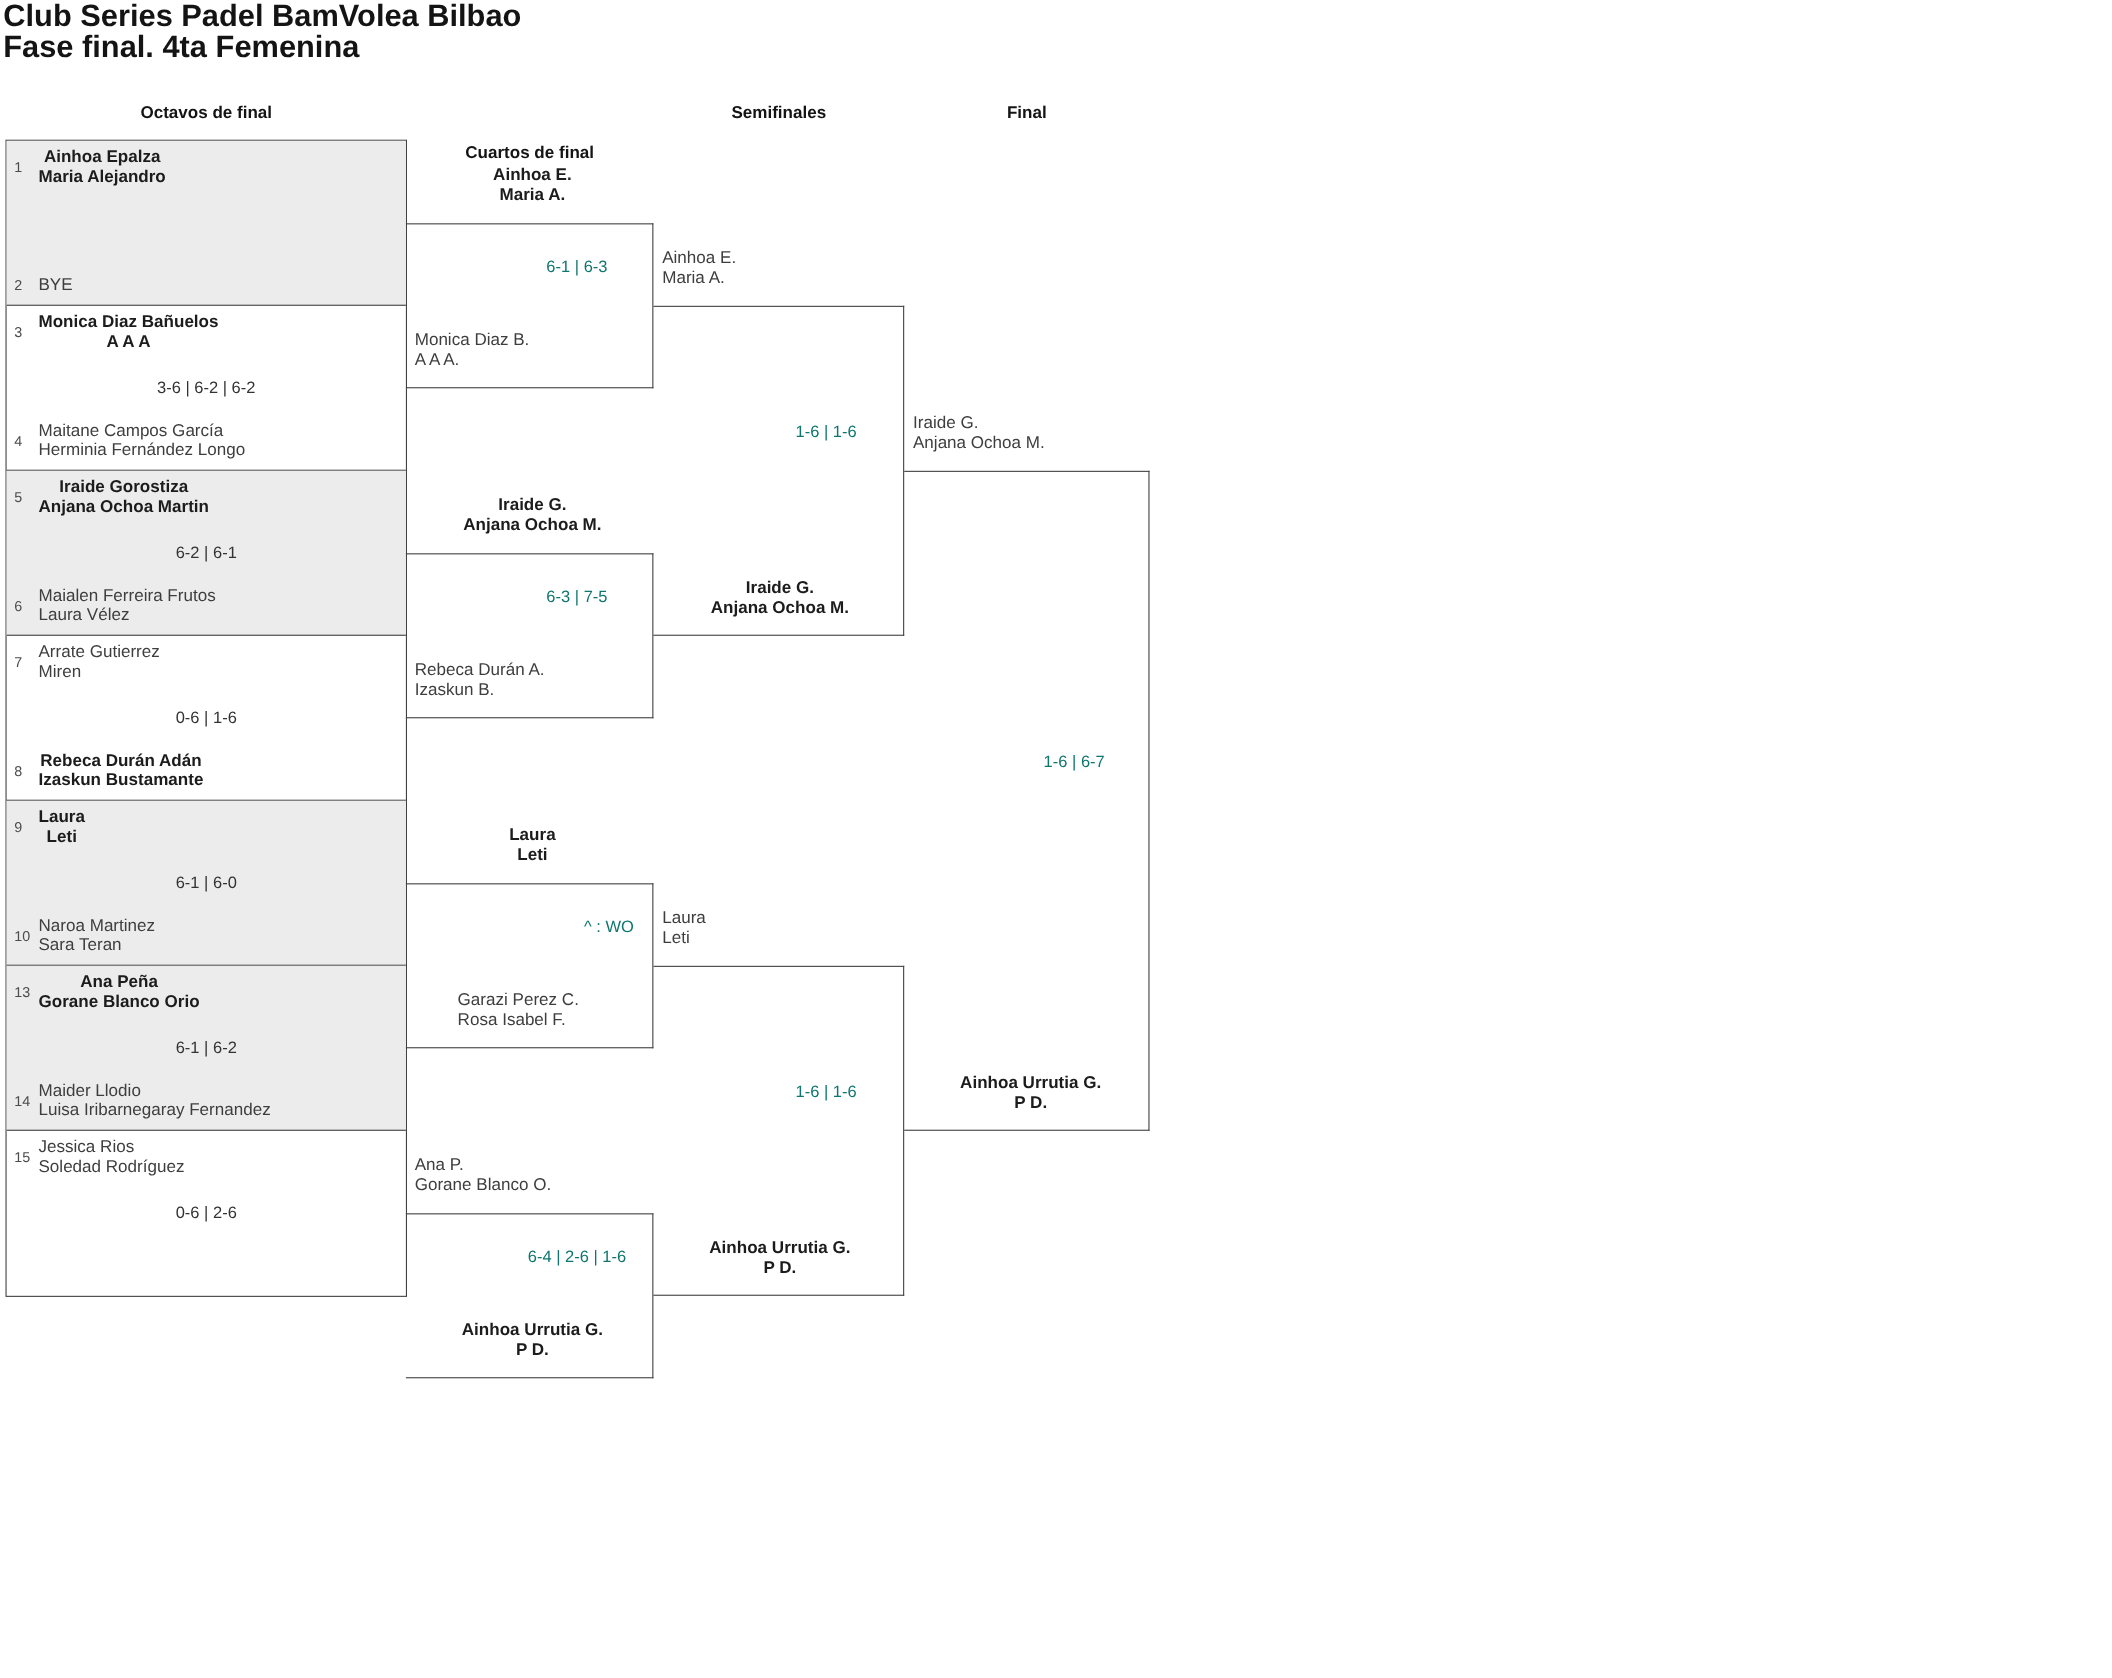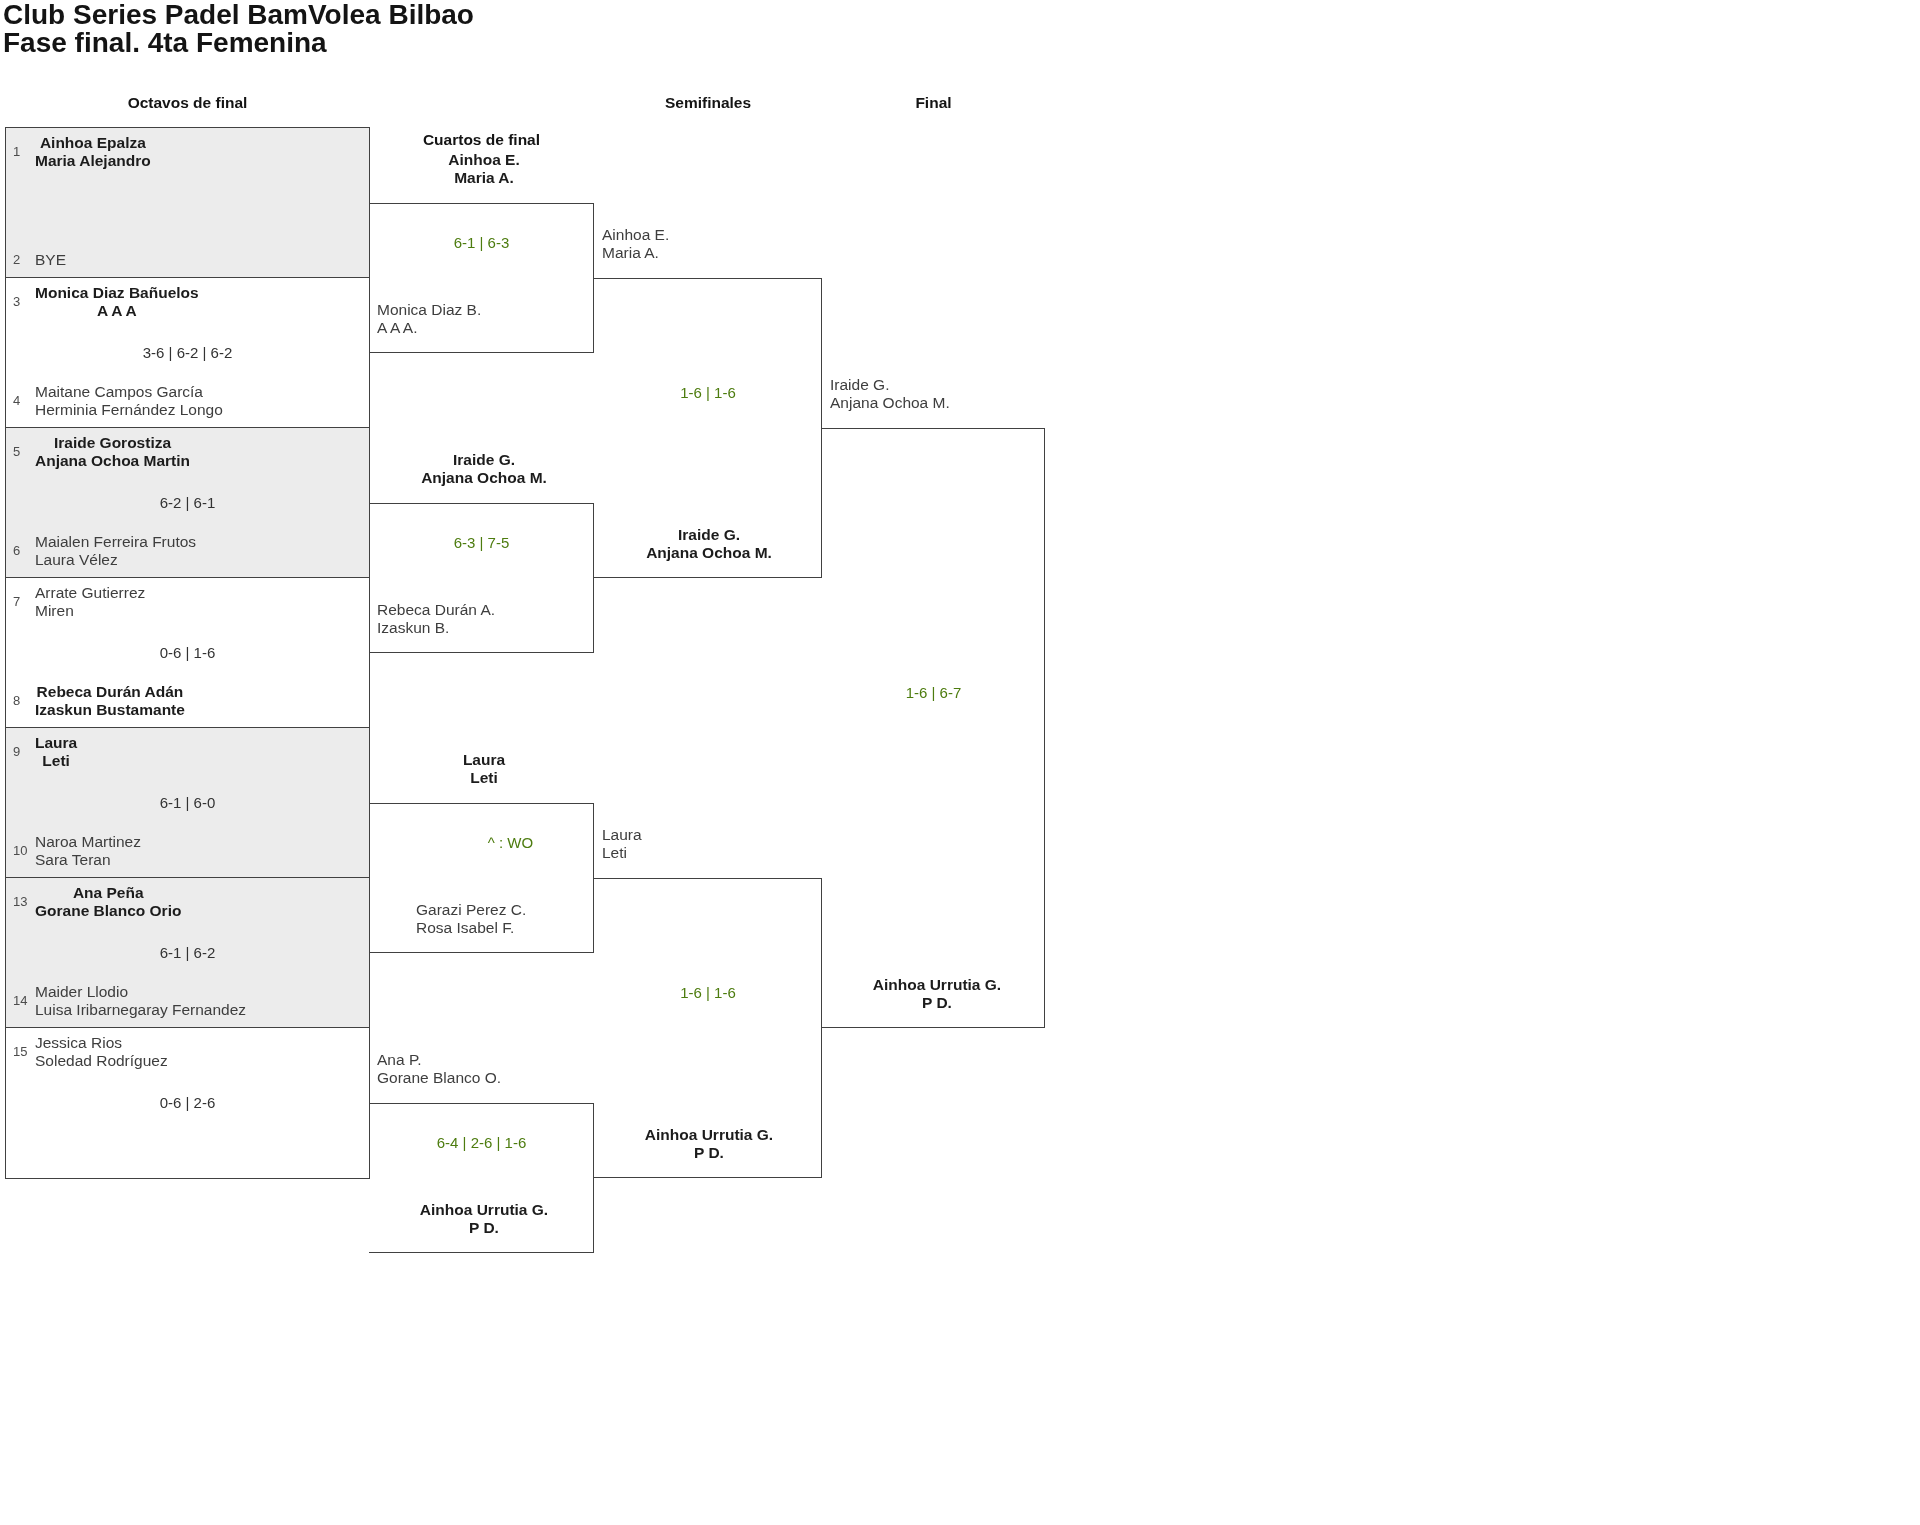--- a/index.html
+++ b/index.html
@@ -28,21 +28,21 @@
   .names{min-width:0;}
   .nm{display:block;font-size:15.5px;line-height:17.5px;color:#3e3e3e;white-space:nowrap;}
   .w .nm{font-weight:700;color:#1c1c1c;text-align:center;}
   .o-score{position:absolute;left:0;right:0;top:66px;text-align:center;
            font-size:15px;color:#333;}
 
   
   .r-box{position:absolute;border:1px solid #414141;border-left:none;
          box-sizing:border-box;}
   .r-label{position:absolute;width:214px;}
-  .r-score{position:absolute;text-align:center;font-size:15px;color:#4d7c0f;}
+  .r-score{position:absolute;text-align:center;font-size:15px;color:#0f766e;margin-left:43px;}
 
   
   .logo{position:absolute;left:1686px;top:0;width:234px;height:72px;cursor:pointer;}
 </style>
 </head>
 <body>
 
 <div class="page">
 
   <div class="title-line title-1">Club Series Padel BamVolea Bilbao</div>

